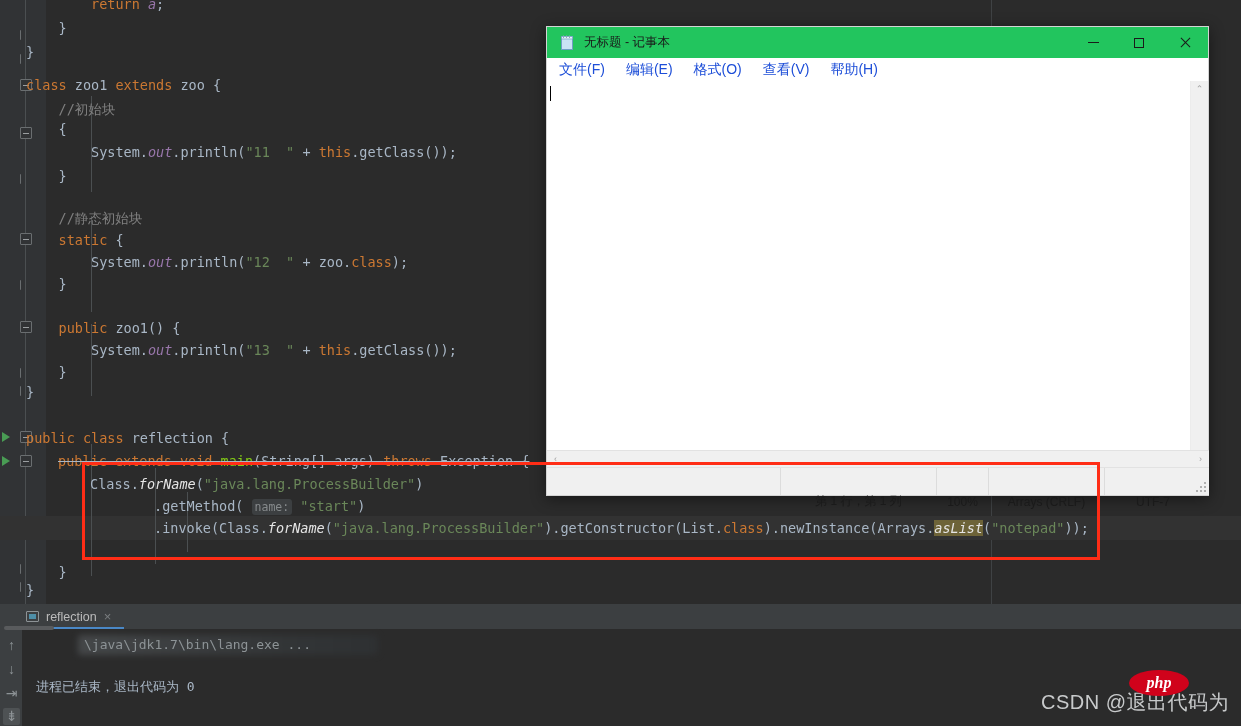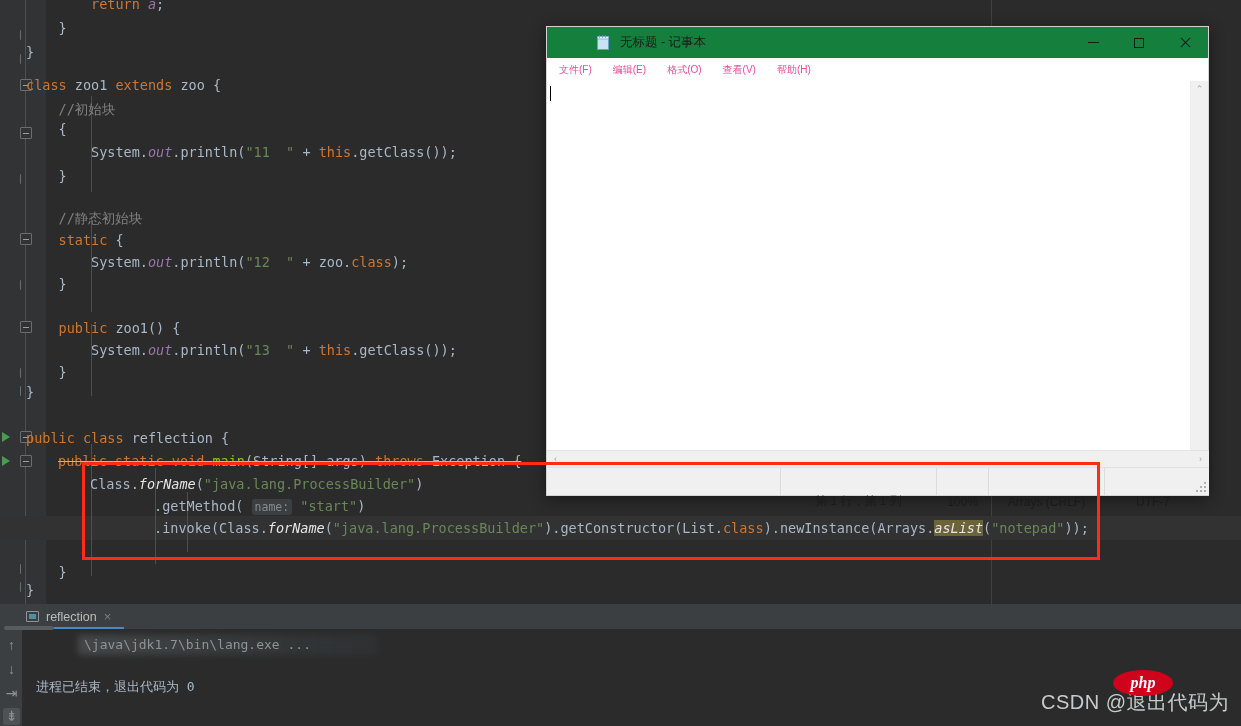--- a/index.html
+++ b/index.html
@@ -84,43 +84,43 @@
             background:linear-gradient(90deg,#4a4d4f 0%,#3e4143 35%,#343739 70%,#2f3234 100%);
             filter:blur(3px);opacity:.85;border-radius:3px;}
   #exit-line{left:36px;top:49px;}
 
   
   #console-scroll-nub{position:absolute;left:4px;top:-3px;width:50px;height:4px;background:#595b5d;border-radius:2px;}
 
   
   #watermark{position:absolute;right:12px;bottom:10px;font-size:20px;color:#c8cacb;
              font-family:"Liberation Sans",sans-serif;letter-spacing:.5px;z-index:70;}
-  #php-badge{position:absolute;right:68px;bottom:30px;width:60px;height:26px;border-radius:50%;
+  #php-badge{position:absolute;right:52px;bottom:30px;width:60px;height:26px;border-radius:50%;
              background:#d0021b;color:#ffffff;font-style:italic;font-weight:bold;font-size:16px;
              text-align:center;line-height:26px;z-index:71;font-family:"Liberation Serif",serif;}
 
   
   #notepad{position:absolute;left:546px;top:26px;width:663px;height:470px;background:#ffffff;
            border:1px solid #d4d4d4;box-sizing:border-box;z-index:40;
            box-shadow:0 3px 14px rgba(0,0,0,.45);}
-  #np-titlebar{position:absolute;left:0;top:0;right:0;height:31px;background:#15803d;display:flex;align-items:center;padding-left:36px;}
+  #np-titlebar{position:absolute;left:0;top:0;right:0;height:31px;background:#22c55e;display:flex;align-items:center;}
   #np-icon{width:16px;height:16px;margin-left:12px;position:relative;flex:none;}
   #np-title{font-size:12.5px;color:#1a1a1a;margin-left:9px;font-family:"Liberation Sans",sans-serif;}
   .np-ctrl{width:46px;height:31px;display:flex;align-items:center;justify-content:center;
            font-size:12px;color:#1a1a1a;cursor:default;}
   #np-ctrls{position:absolute;right:0;top:0;display:flex;}
   .mini-glyph{display:block;width:11px;height:1px;background:#1a1a1a;}
   .max-glyph{display:block;width:10px;height:10px;border:1px solid #1a1a1a;box-sizing:border-box;}
   .close-glyph{display:block;width:12px;height:12px;position:relative;}
   .close-glyph:before,.close-glyph:after{content:"";position:absolute;left:0;top:5.5px;width:13px;height:1px;background:#1a1a1a;}
   .close-glyph:before{transform:rotate(45deg);}
   .close-glyph:after{transform:rotate(-45deg);}
 
   #np-menubar{position:absolute;left:0;top:31px;right:0;height:23px;background:#ffffff;display:flex;align-items:center;}
-  .np-menu{font-size:10px;color:#ec4899;padding:0 9px;margin-left:3px;cursor:default;
+  .np-menu{font-size:14px;color:#1d4ed8;padding:0 9px;margin-left:3px;cursor:default;
            font-family:"Liberation Sans",sans-serif;}
 
   #np-textarea{position:absolute;left:1px;top:54px;width:645px;height:388px;background:#ffffff;}
   #np-caret{position:absolute;left:2px;top:5px;width:1px;height:15px;background:#000000;}
 
   #np-vscroll{position:absolute;right:0px;top:54px;width:17px;height:388px;background:#f0f0f0;border-left:1px solid #ececec;}
   .np-sb-arrow{position:absolute;left:0;width:17px;height:17px;color:#a0a0a0;font-size:9px;
                text-align:center;line-height:17px;font-family:"DejaVu Sans",sans-serif;}
   #np-vthumb{position:absolute;left:0;top:17px;width:17px;height:352px;background:#f0f0f0;}
 
@@ -190,21 +190,21 @@
       <div class="ln" style="top:228px;"><span class="kw">    static </span><span class="brk">{</span></div>
       <div class="ln" style="top:250px;"><span class="id">        System.</span><span class="fld">out</span><span class="id">.println(</span><span class="str">"12  "</span><span class="id"> + zoo.</span><span class="kw">class</span><span class="id">);</span></div>
       <div class="ln" style="top:272px;"><span class="brk">    }</span></div>
 
       <div class="ln" style="top:316px;"><span class="kw">    public </span><span class="id">zoo1</span><span class="brk">() {</span></div>
       <div class="ln" style="top:338px;"><span class="id">        System.</span><span class="fld">out</span><span class="id">.println(</span><span class="str">"13  "</span><span class="id"> + </span><span class="kw">this</span><span class="id">.getClass());</span></div>
       <div class="ln" style="top:360px;"><span class="brk">    }</span></div>
       <div class="ln" style="top:380px;"><span class="brk">}</span></div>
 
       <div class="ln" style="top:426px;"><span class="kw">public class </span><span class="id">reflection</span><span class="brk"> {</span></div>
-      <div class="ln strike" style="top:449px;padding-left:58px;"><span class="kw">public static void </span><span class="mth">main</span><span class="id">(String[] args) </span><span class="kw">throws </span><span class="id">Exception</span><span class="brk"> {</span></div>
+      <div class="ln strike" style="top:449px;padding-left:58px;"><span class="kw">public extends void </span><span class="mth">main</span><span class="id">(String[] args) </span><span class="kw">throws </span><span class="id">Exception</span><span class="brk"> {</span></div>
       <div class="ln" style="top:472px;padding-left:90px;"><span class="id">Class.</span><span class="itm">forName</span><span class="id">(</span><span class="str">"java.lang.ProcessBuilder"</span><span class="id">)</span></div>
       <div class="ln" style="top:494px;padding-left:154px;"><span class="id">.getMethod( </span><span class="hintpill">name:</span><span class="str"> "start"</span><span class="id">)</span></div>
       <div class="ln" style="top:516px;padding-left:154px;"><span class="id">.invoke(Class.</span><span class="itm">forName</span><span class="id">(</span><span class="str">"java.lang.ProcessBuilder"</span><span class="id">).getConstructor(List.</span><span class="kw">class</span><span class="id">).newInstance(Arrays.</span><span class="itm asList-hl">asList</span><span class="id">(</span><span class="str">"notepad"</span><span class="id">));</span></div>
 
       <div class="ln" style="top:560px;"><span class="brk">    }</span></div>
       <div class="ln" style="top:578px;"><span class="brk">}</span></div>
     </div>
 
     <div id="red-box"></div>
   </div>

